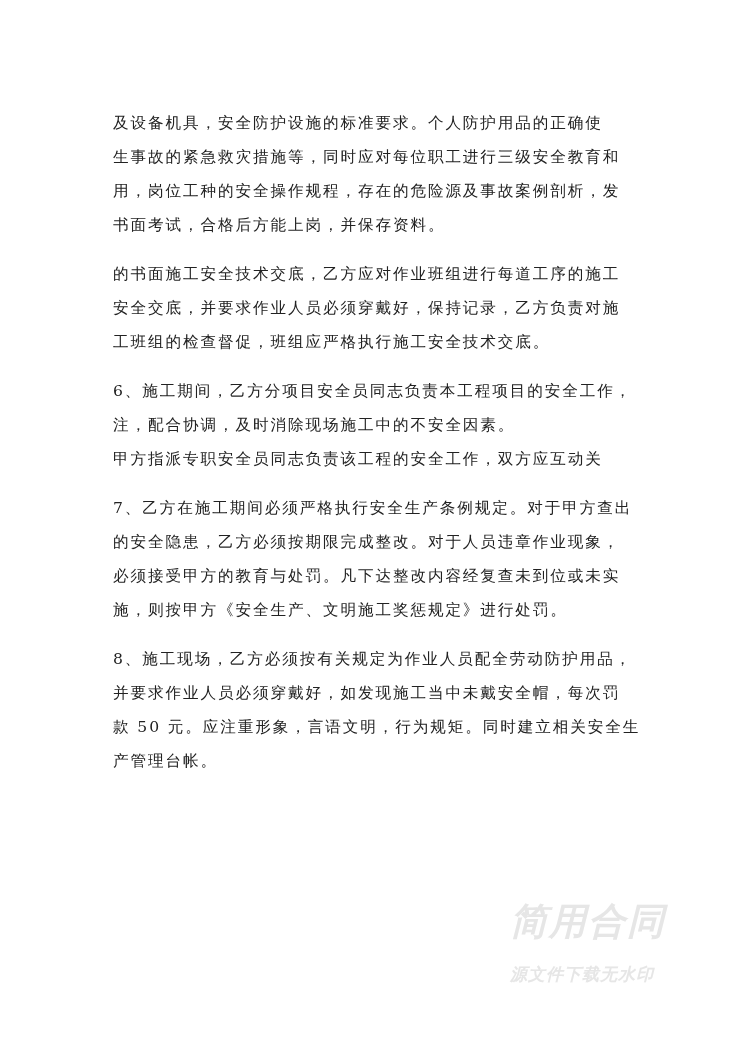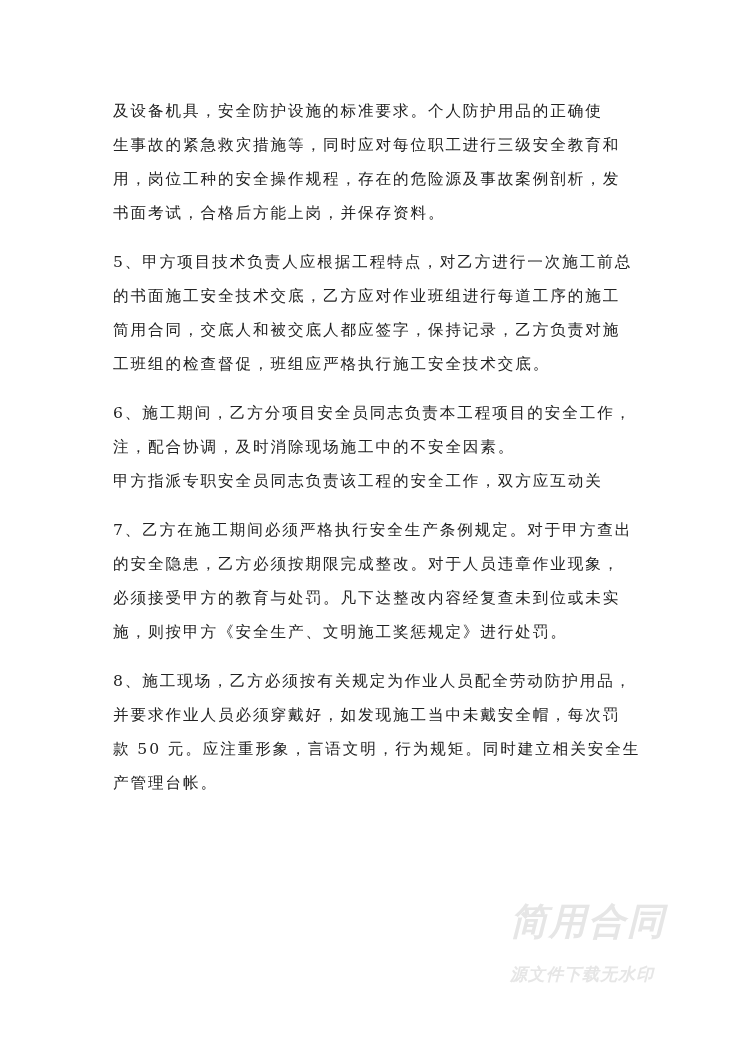--- a/index.html
+++ b/index.html
@@ -1,21 +1,21 @@
 <!DOCTYPE html>
 <html><head>
   <meta charset="utf-8">
   <style>
     html, body { margin: 0; padding: 0; background: #ffffff; }
     body { width: 742px; height: 1049px; position: relative; overflow: hidden; }
     .page {
       position: absolute; left: 0; top: 0; width: 742px; height: 1049px; background: #ffffff;
     }
     .content {
-      position: absolute; left: 113px; top: 100px; width: 540px;
+      position: absolute; left: 113px; top: 112px; width: 540px;
       font-family: "DejaVu Serif", "Liberation Serif", serif;
       font-size: 15.6px; color: #222222; letter-spacing: 1.9px;
     }
     .para { margin: 0 0 15px 0; }
     .line { height: 34px; line-height: 22px; white-space: nowrap; }
     .watermark {
       position: absolute; left: 510px; top: 900px; width: 190px;
       font-family: "DejaVu Sans", "Liberation Sans", sans-serif;
       font-style: italic; color: #e6e6e6; user-select: none;
     }
@@ -29,23 +29,22 @@
   <div class="content">
 
     <div class="para">
       <div class="line">及设备机具，安全防护设施的标准要求。个人防护用品的正确使</div>
       <div class="line">生事故的紧急救灾措施等，同时应对每位职工进行三级安全教育和</div>
       <div class="line">用，岗位工种的安全操作规程，存在的危险源及事故案例剖析，发</div>
       <div class="line">书面考试，合格后方能上岗，并保存资料。</div>
     </div>
 
     <div class="para">
-      <div class="line">5、甲方项目技术负责人应根据工程特点，对乙方进行一次施工前总</div>
       <div class="line">的书面施工安全技术交底，乙方应对作业班组进行每道工序的施工</div>
-      <div class="line">简用合同，交底人和被交底人都应签字，保持记录，乙方负责对施</div>
+      <div class="line">安全交底，并要求作业人员必须穿戴好，保持记录，乙方负责对施</div>
       <div class="line">工班组的检查督促，班组应严格执行施工安全技术交底。</div>
     </div>
 
     <div class="para">
       <div class="line">6、施工期间，乙方分项目安全员同志负责本工程项目的安全工作，</div>
       <div class="line">注，配合协调，及时消除现场施工中的不安全因素。</div>
       <div class="line">甲方指派专职安全员同志负责该工程的安全工作，双方应互动关</div>
     </div>
 
     <div class="para">

